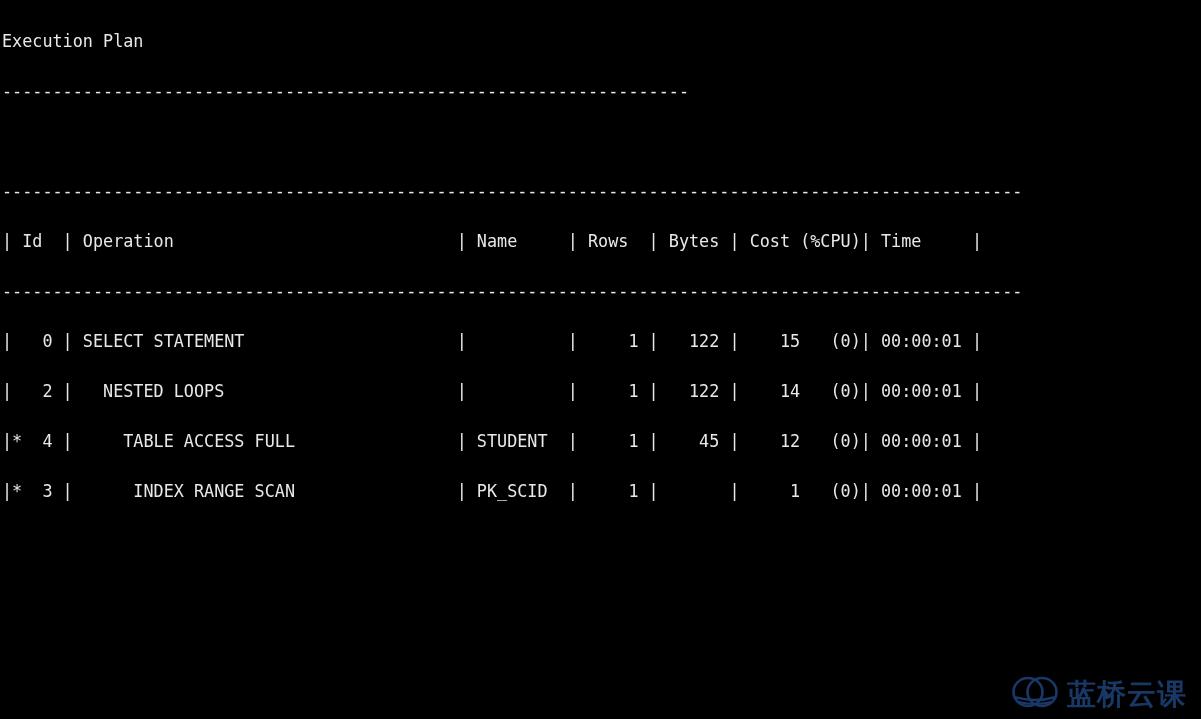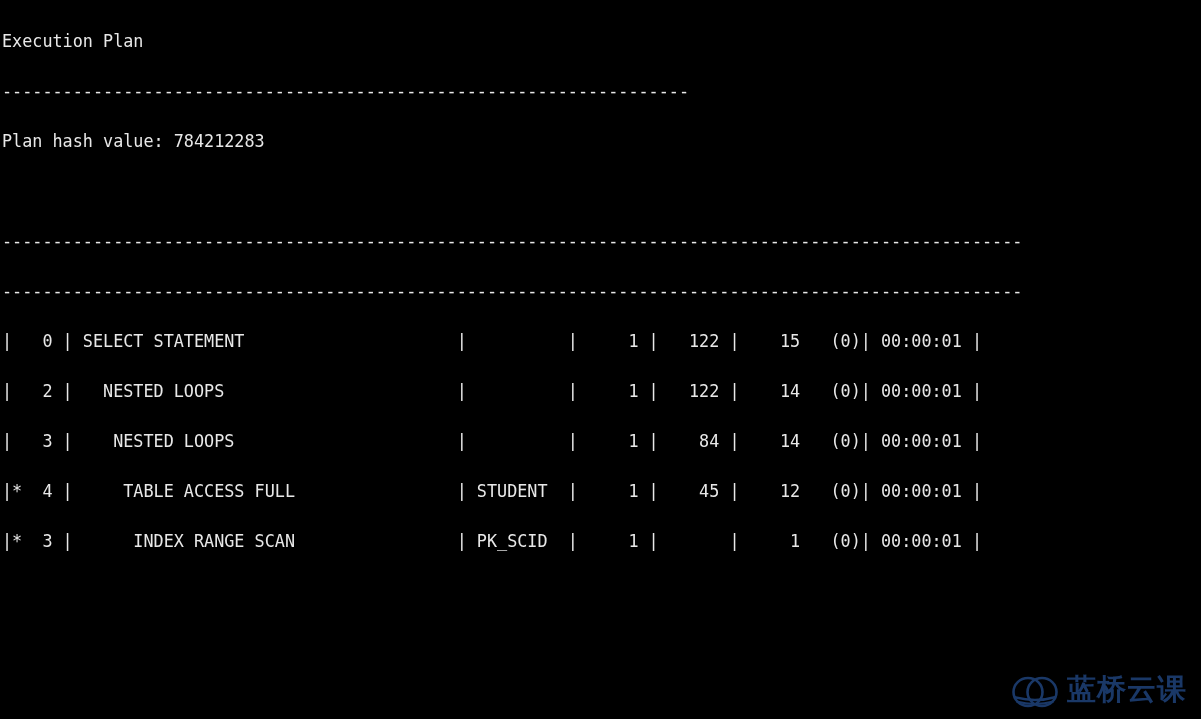--- a/index.html
+++ b/index.html
@@ -37,21 +37,21 @@
     display: block;
   }
   .blank { height: 25px; display: block; }
 
   
   #watermark {
     position: absolute;
     right: 14px;
     bottom: 10px;
     display: flex;
-    align-items: flex-start;
+    align-items: flex-end;
     gap: 9px;
     opacity: 0.97;
     pointer-events: none;
   }
   #watermark .wm-logo {
     width: 46px;
     height: 34px;
     display: block;
   }
   #watermark .wm-text {
@@ -62,27 +62,26 @@
     letter-spacing: 1px;
     line-height: 1;
   }
 </style>
 </head>
 <body>
 
 <div id="terminal">
 <span class="line">Execution Plan</span>
 <span class="line">--------------------------------------------------------------------</span>
-<span class="line">Plan hash value: 784212283</span>
 <span class="blank"> </span>
 <span class="line">-----------------------------------------------------------------------------------------------------</span>
+<span class="line">| Id  | Operation                            | Name     | Rows  | Bytes | Cost (%CPU)| Time     |</span>
 <span class="line">-----------------------------------------------------------------------------------------------------</span>
 <span class="line">|   0 | SELECT STATEMENT                     |          |     1 |   122 |    15   (0)| 00:00:01 |</span>
 <span class="line">|   2 |   NESTED LOOPS                       |          |     1 |   122 |    14   (0)| 00:00:01 |</span>
-<span class="line">|   3 |    NESTED LOOPS                      |          |     1 |    84 |    14   (0)| 00:00:01 |</span>
 <span class="line">|*  4 |     TABLE ACCESS FULL                | STUDENT  |     1 |    45 |    12   (0)| 00:00:01 |</span>
 <span class="line">|*  3 |      INDEX RANGE SCAN                | PK_SCID  |     1 |       |     1   (0)| 00:00:01 |</span>
 
 
 
 
 
 
 
 

